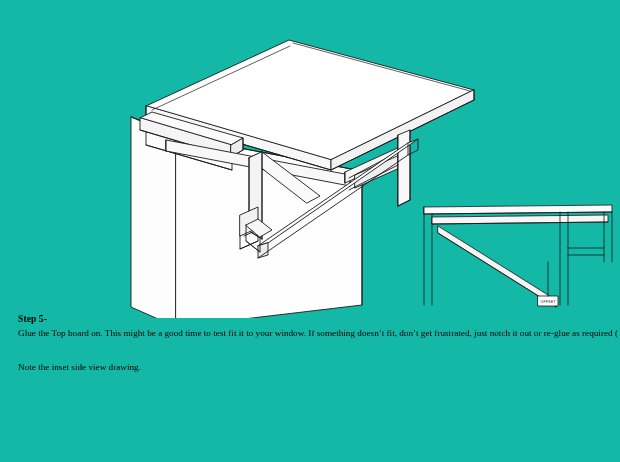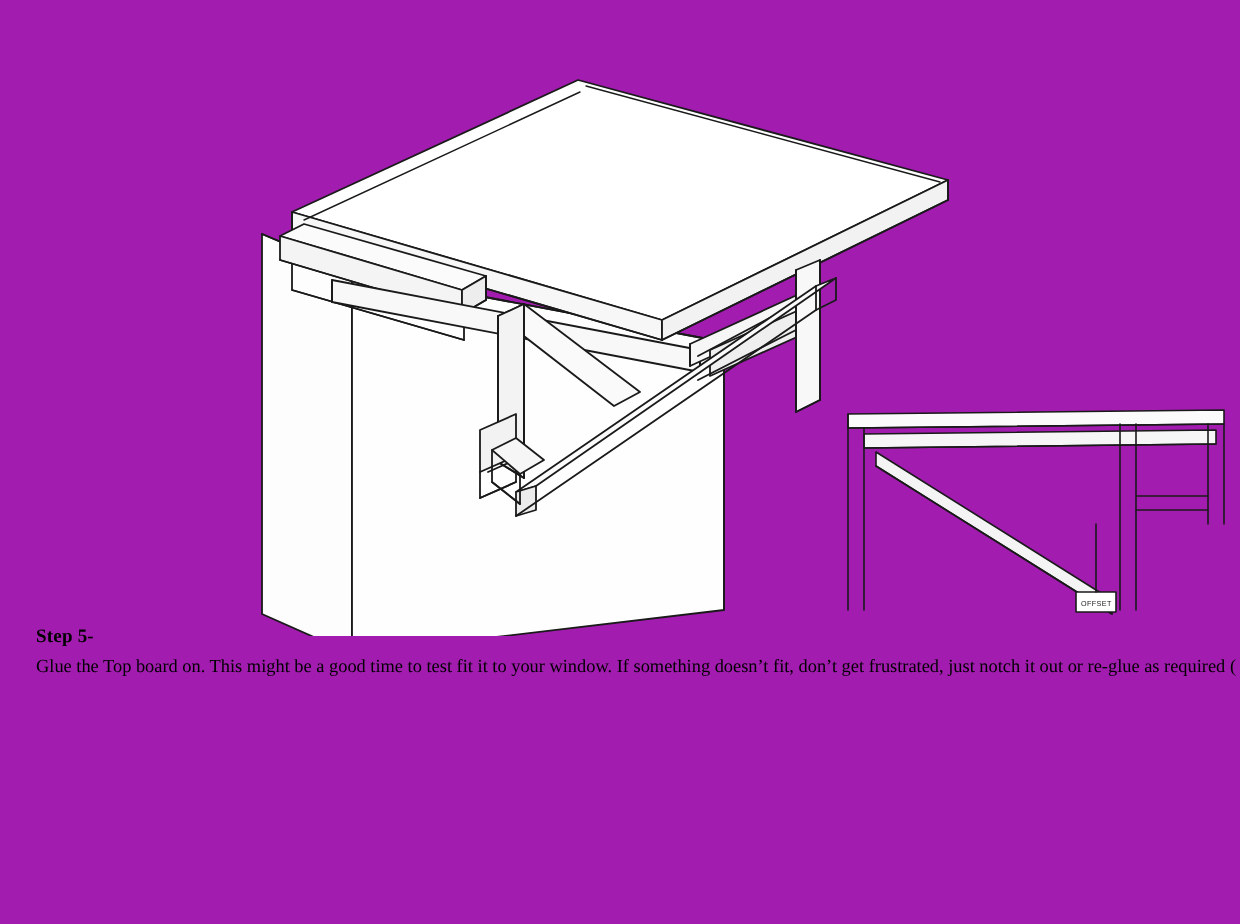--- a/index.html
+++ b/index.html
@@ -11,21 +11,21 @@
     width: 620px;
     height: 462px;
     overflow: hidden;
     font-family: "Liberation Serif", serif;
     color: #000000;
   }
   #page {
     position: relative;
     width: 620px;
     height: 462px;
-    background: #a21caf;
+    background: #14b8a6;
   }
   #drawing-area {
     position: absolute;
     left: 0;
     top: 0;
     width: 620px;
     height: 318px;
   }
   #drawing-area svg {
     display: block;
@@ -184,15 +184,16 @@
         <path d="M538,296 L558,296 L558,306 L538,306 Z" fill="#ffffff"></path>
         <path d="M548,262 L548,296"></path>
         <text class="inset-label" x="540.5" y="303" fill="#1a1a1a" stroke="none">OFFSET</text>
       </g>
     </svg>
   </div>
 
   <div id="caption-block">
     <p class="step-title">Step 5-</p>
     <p class="step-body">Glue the Top board on.  This might be a good time to test fit it to your window.  If something doesn’t fit, don’t get frustrated, just notch it out or re-glue as required (the</p>
+    <p class="step-note">Note the inset side view drawing.</p>
   </div>
 
 </div>
 
 </body></html>

